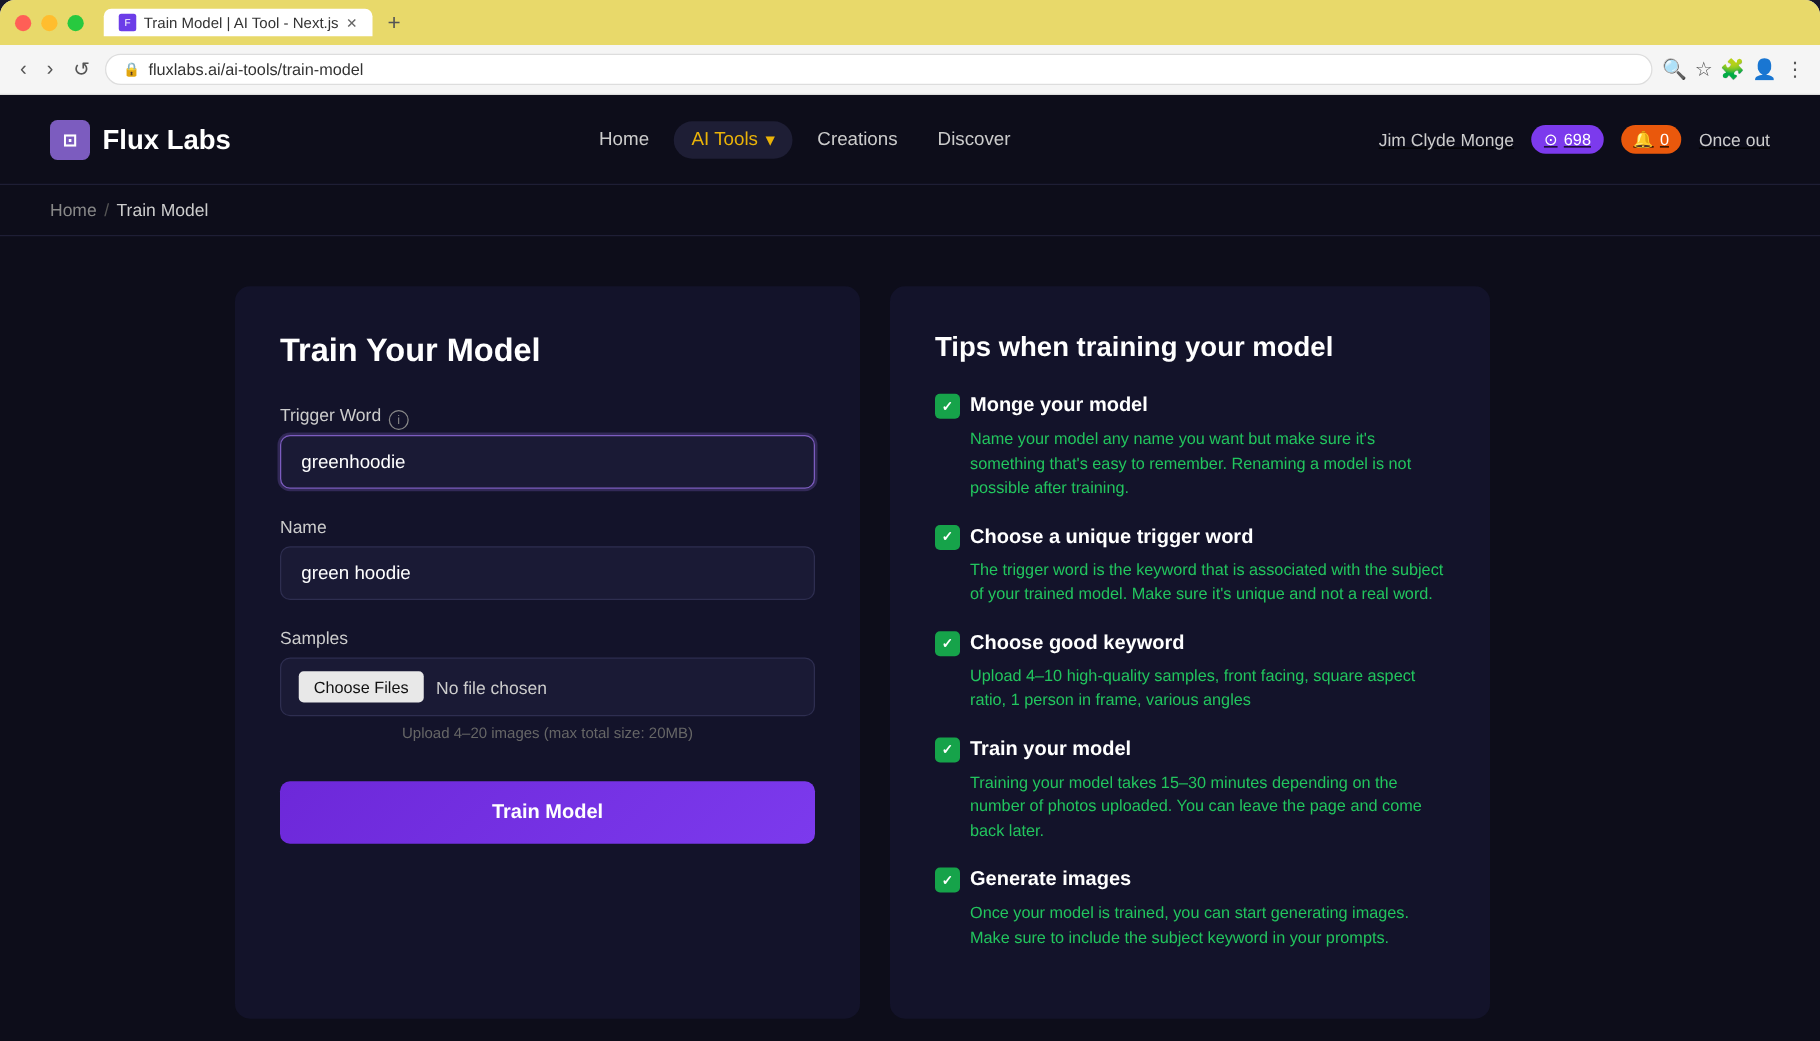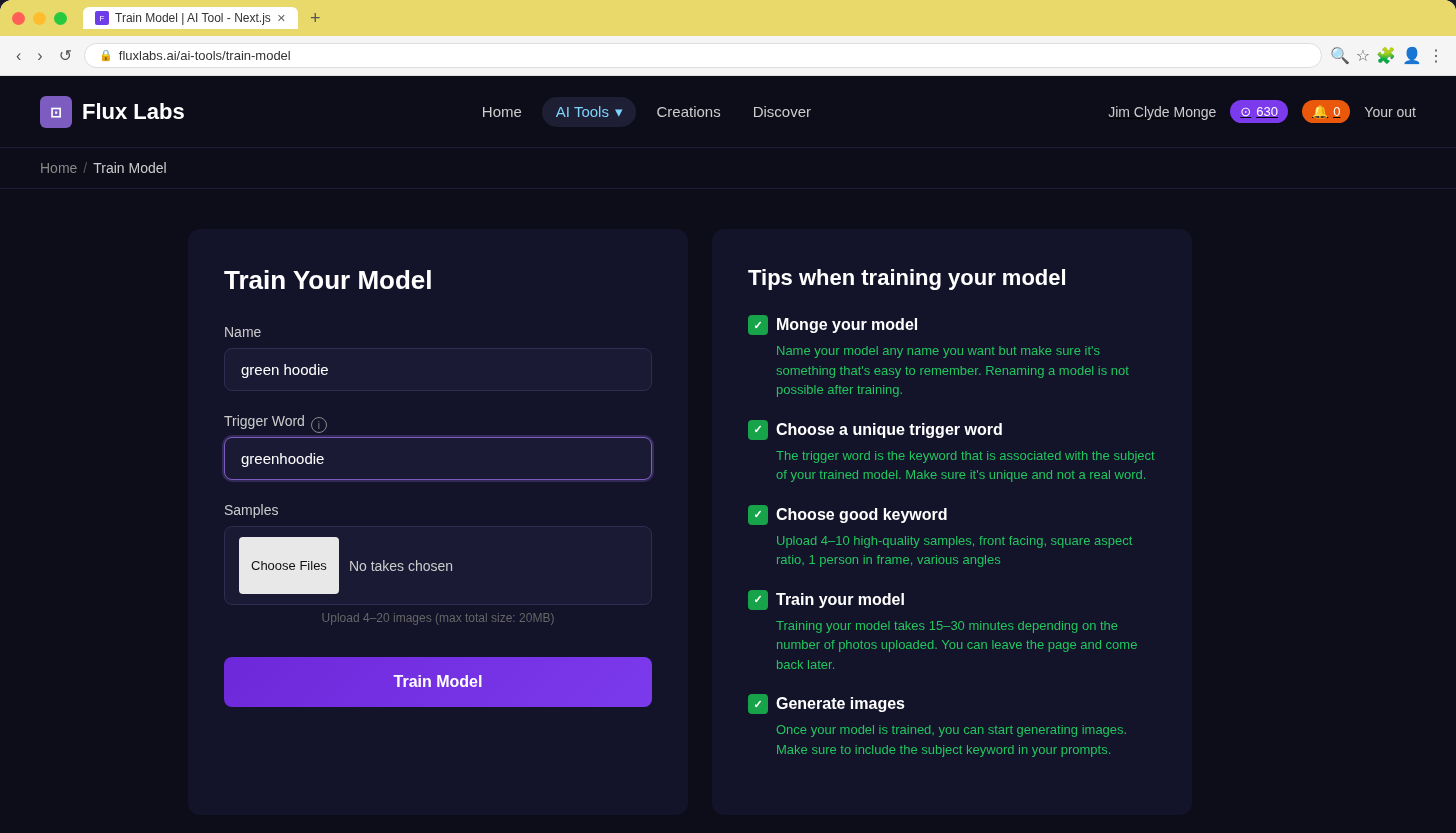--- a/index.html
+++ b/index.html
@@ -110,21 +110,21 @@
     .nav-link {
       color: #ccc;
       text-decoration: none;
       font-size: 15px;
       padding: 6px 12px;
       border-radius: 6px;
       cursor: pointer;
     }
     .nav-link-aitools {
       background: #1e1e35;
-      color: #7dd3fc;
+      color: #eab308;
       border-radius: 20px;
       padding: 6px 14px;
       display: flex;
       align-items: center;
       gap: 6px;
     }
     .nav-right {
       display: flex;
       align-items: center;
       gap: 14px;
@@ -247,21 +247,21 @@
       align-items: center;
       gap: 10px;
       color: #ccc;
       font-size: 14px;
     }
     .choose-files-btn {
       background: #e8e8e8;
       color: #111;
       border: none;
       border-radius: 4px;
-      padding: 21px 12px;
+      padding: 5px 12px;
       font-size: 13px;
       cursor: pointer;
       white-space: nowrap;
     }
     .file-hint {
       color: #666;
       font-size: 12px;
       margin-top: 6px;
       text-align: center;
     }
@@ -374,59 +374,59 @@
           <span>▾</span>
         </a>
         <a class="nav-link">Creations</a>
         <a class="nav-link">Discover</a>
       </div>
 
       <div class="nav-right">
         <span class="user-name">Jim Clyde Monge</span>
         <div class="badge-purple">
           <span>⊙</span>
-          <span>630</span>
+          <span>698</span>
         </div>
         <div class="badge-orange">
           <span>🔔</span>
           <span>0</span>
         </div>
-        <button class="sign-out-btn">Your out</button>
+        <button class="sign-out-btn">Once out</button>
       </div>
     </nav>
 
     <div class="breadcrumb-bar">
       <span class="breadcrumb-link">Home</span>
       <span class="breadcrumb-sep">/</span>
       <span class="breadcrumb-current">Train Model</span>
     </div>
 
     <div class="main-content">
 
       <div class="left-panel">
         <h1 class="panel-title">Train Your Model</h1>
 
         <div class="form-group">
-          <label class="form-label">Name</label>
-          <input class="form-input" type="text" value="green hoodie" style="">
-        </div>
-
-        <div class="form-group">
           <div class="label-with-icon">
             <label class="form-label">Trigger Word</label>
             <div class="info-icon">i</div>
           </div>
           <input class="form-input trigger-input" type="text" value="greenhoodie" style="">
+        </div>
+
+        <div class="form-group">
+          <label class="form-label">Name</label>
+          <input class="form-input" type="text" value="green hoodie" style="">
         </div>
 
         <div class="form-group">
           <label class="form-label">Samples</label>
           <div class="file-upload-wrapper">
             <button class="choose-files-btn">Choose Files</button>
-            <span>No takes chosen</span>
+            <span>No file chosen</span>
           </div>
           <p class="file-hint">Upload 4–20 images (max total size: 20MB)</p>
         </div>
 
         <button class="train-btn">Train Model</button>
       </div>
 
       <div class="right-panel">
         <h2 class="tips-title">Tips when training your model</h2>
 

